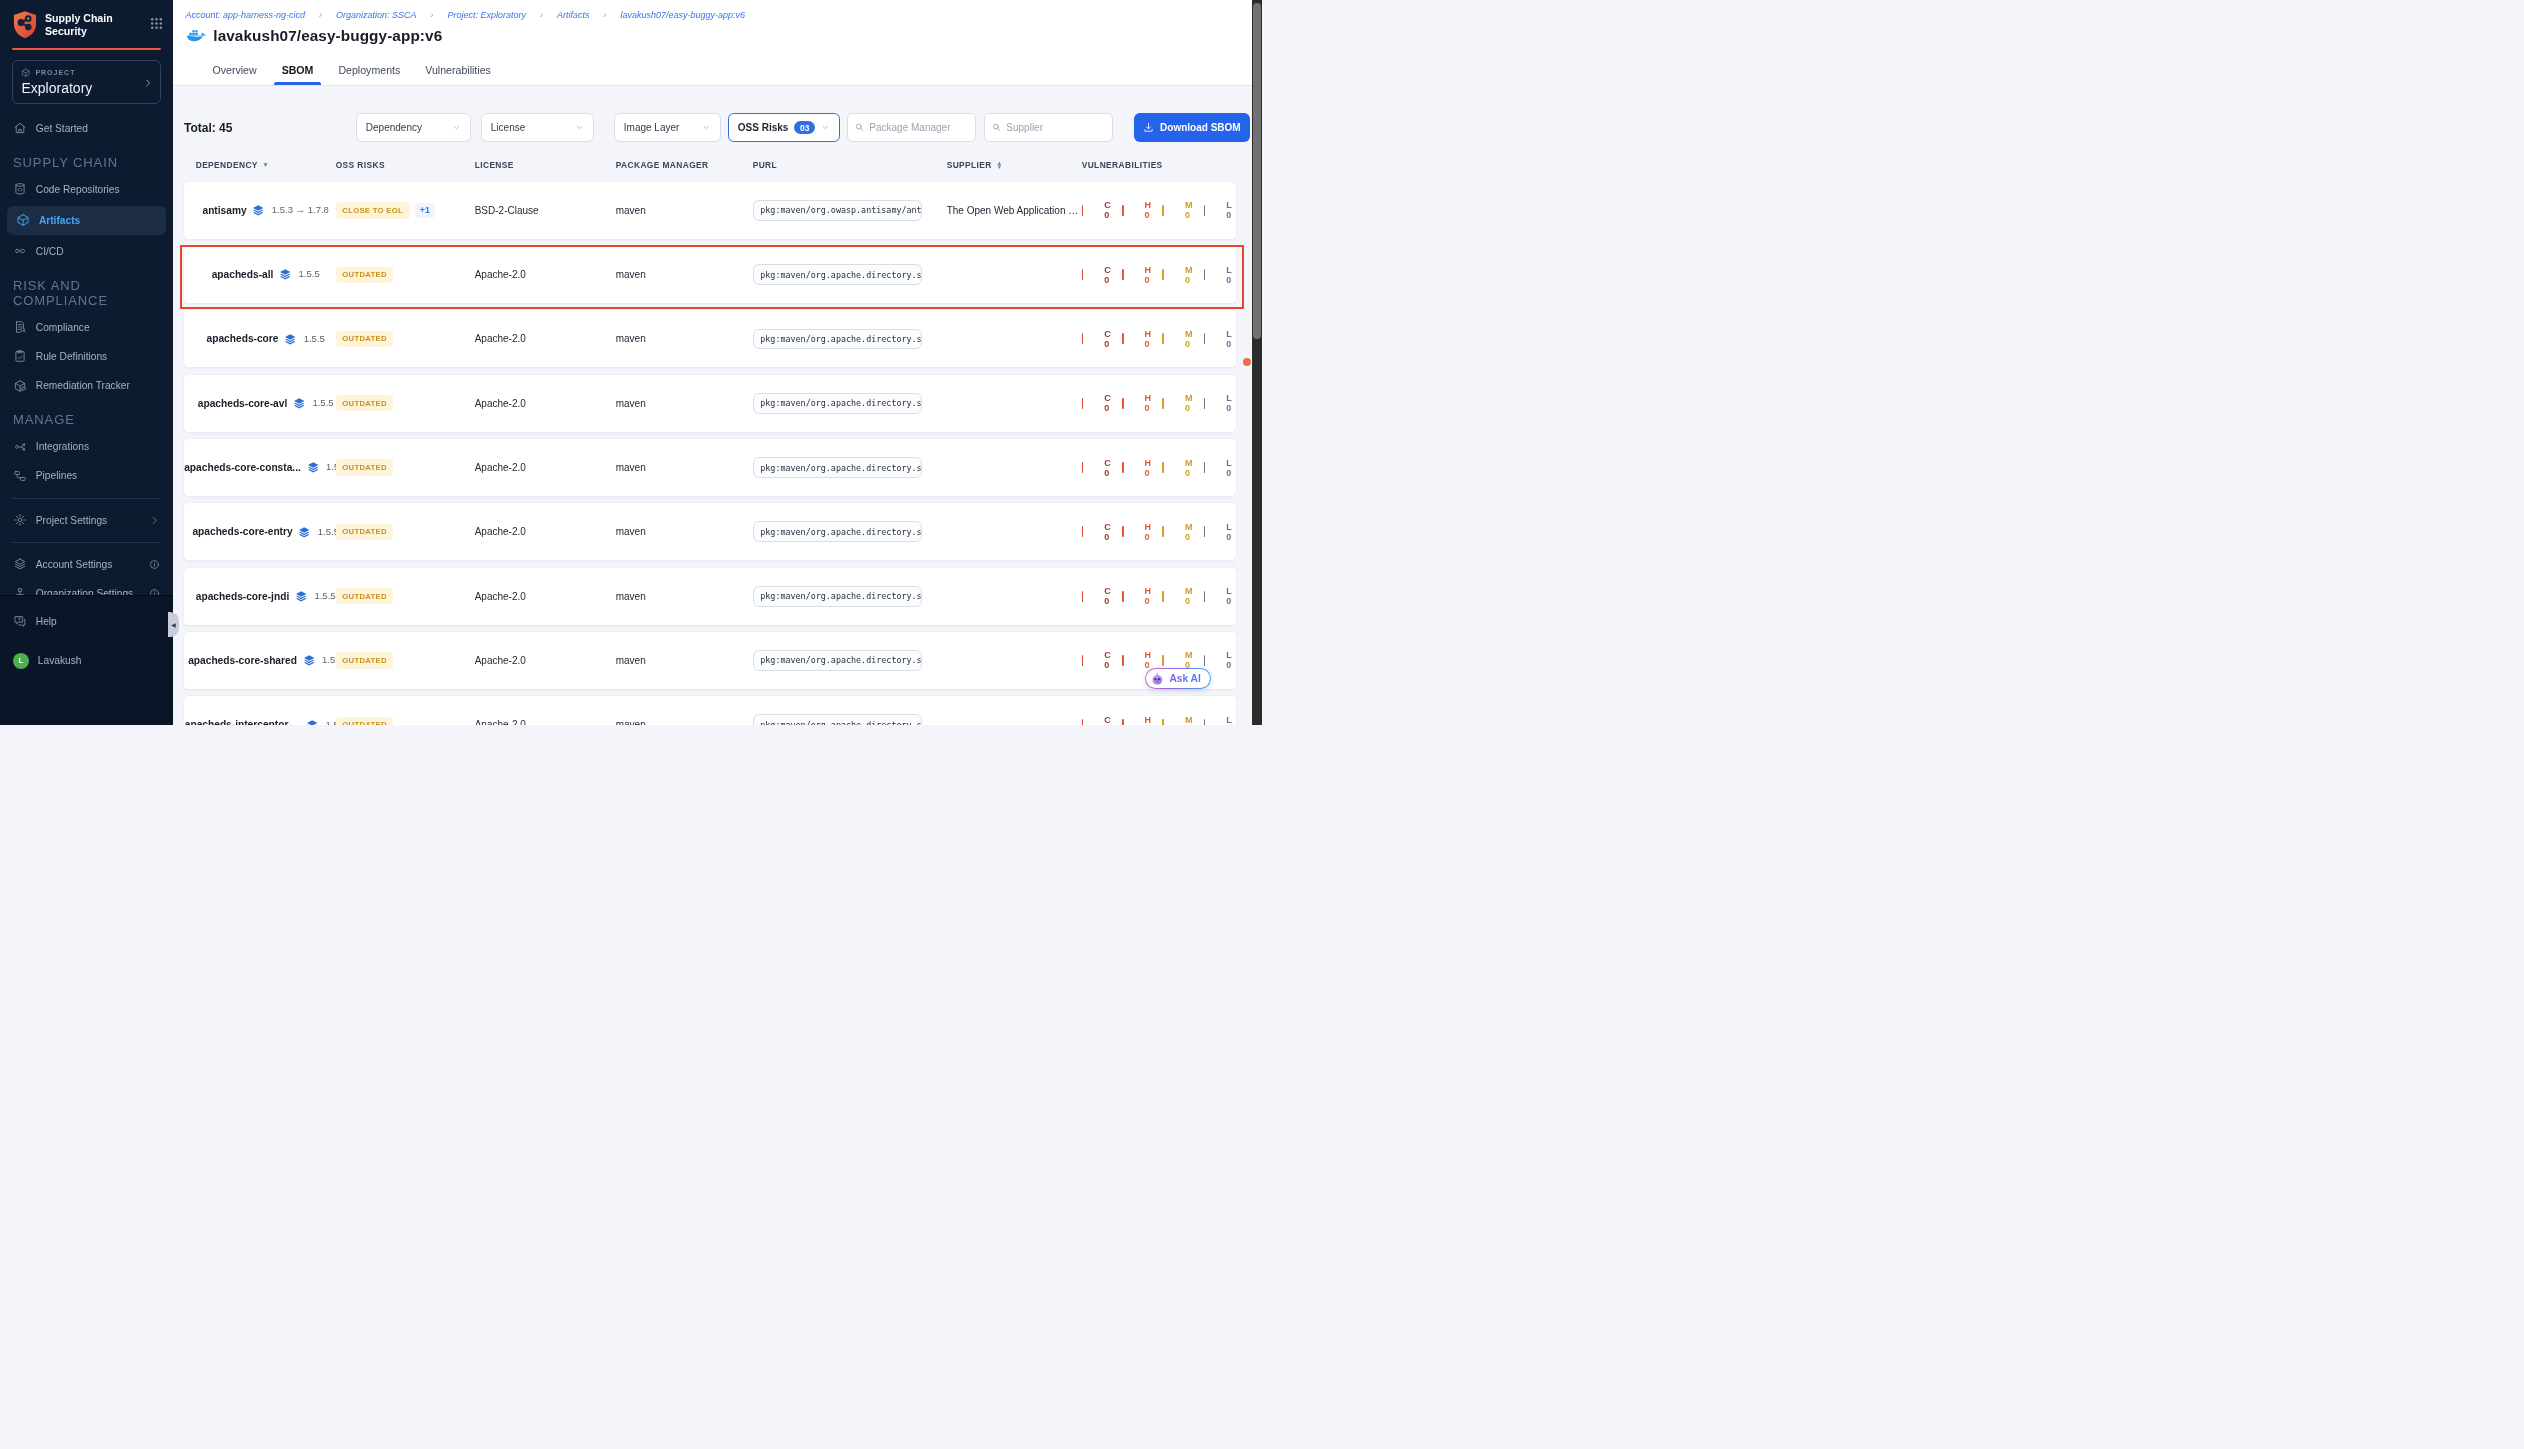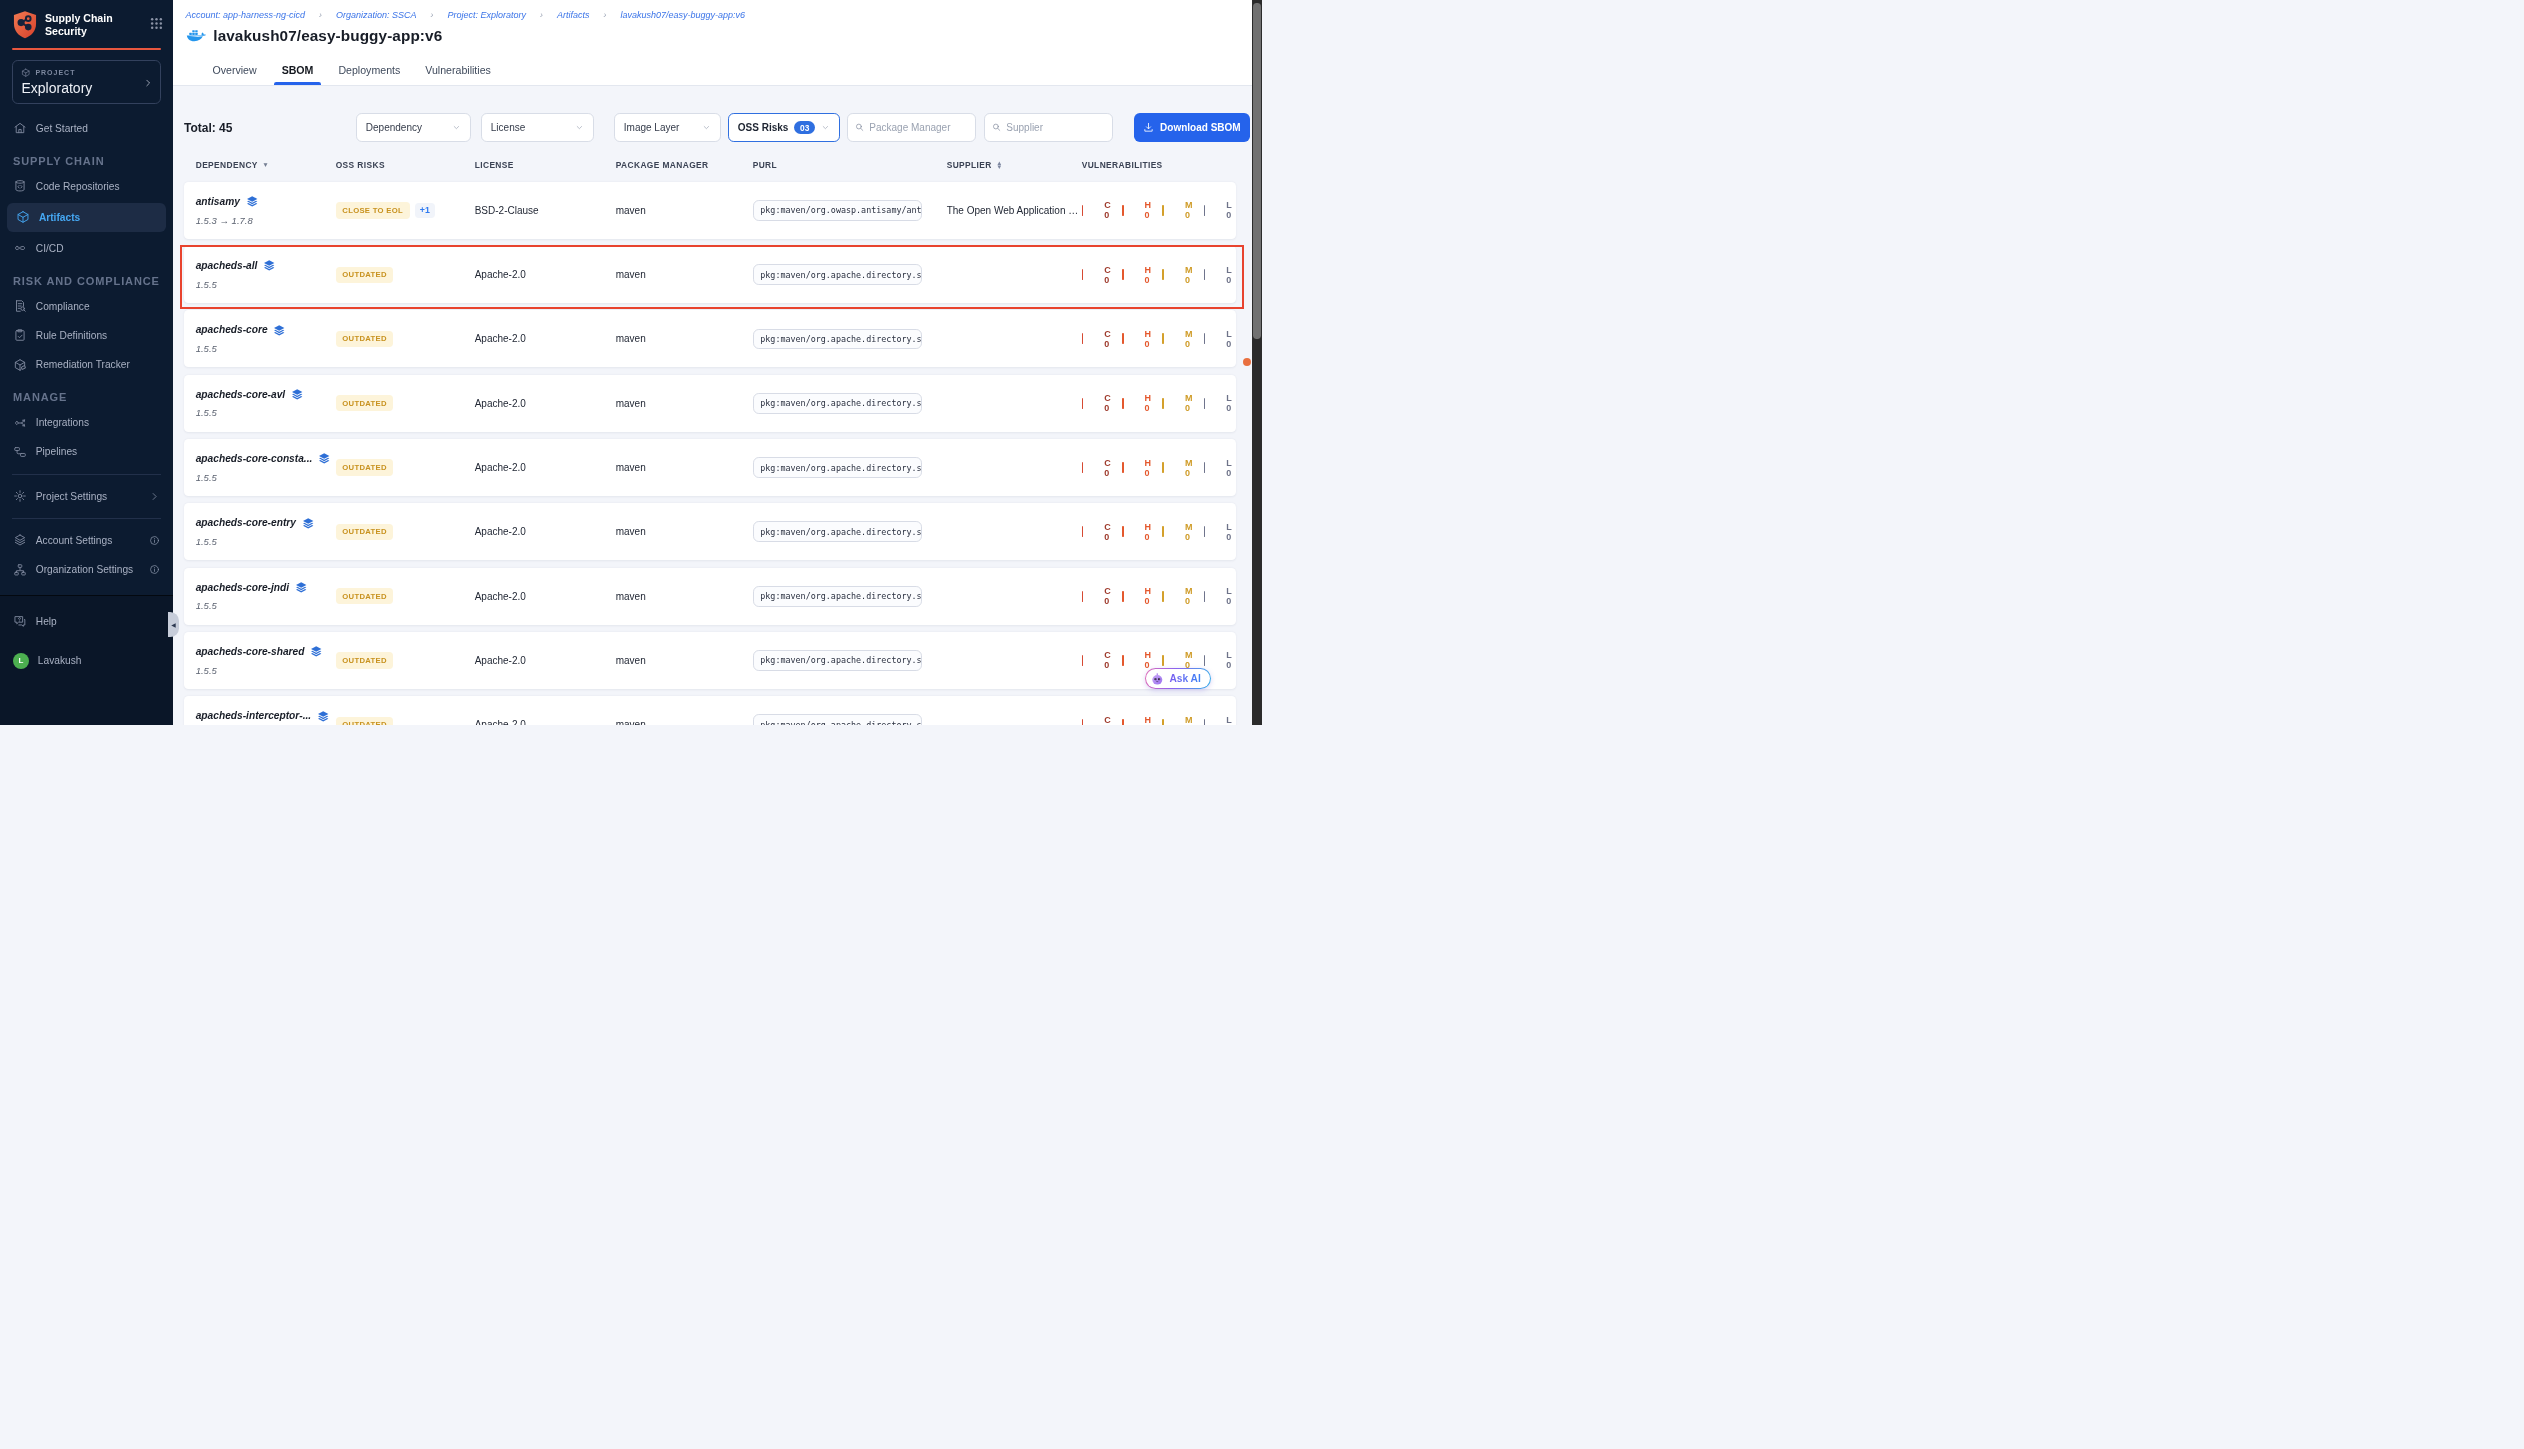--- a/index.html
+++ b/index.html
@@ -14,21 +14,21 @@
   .logo-title { font-size:10.6px; font-weight:800; color:#fff; line-height:1.2; flex:1; }
   .grid-dots { margin-left:auto; cursor:pointer; }
   .accent-line { height:2.2px; background:#e8573f; margin:1.5px 11.7px 0 11.7px; border-radius:1.5px; }
   .project-card { margin:10.2px 11.7px 0 11.7px; border:0.7px solid #33415d; border-radius:5.8px;
     padding:6.6px 8.8px 7.3px 8.8px; position:relative; cursor:pointer; }
   .project-label { display:flex; align-items:center; gap:4.4px; color:#7e89a0;
     font-size:7px; font-weight:700; letter-spacing:1px; }
   .project-name { color:#eef1f7; font-size:14px; margin-top:2.2px; }
   .project-chevron { position:absolute; right:7.3px; top:50%; transform:translateY(-50%); color:#d6dce8; }
   .nav { margin-top:10.2px; }
-  .nav-heading { font-size:11px; font-weight:700; letter-spacing:0.9px; color:#66738c;
+  .nav-heading { font-size:13px; font-weight:400; letter-spacing:0.9px; color:#66738c;
     padding:11.7px 13px 4.4px 13px; }
   .nav-item { display:flex; align-items:center; gap:8.8px; padding:7.3px 13px;
     font-size:10.2px; color:#a9b1c3; cursor:pointer; margin:0.7px 0; }
   .nav-item .icon { width:14px; height:14px; color:#7d879c; flex:none; display:flex; }
   .nav-item.active { background:#1d2c45; border-radius:5.8px; margin:2.2px 7.3px; padding:7.3px 5.8px 7.3px 8.8px;
     color:#45a7f2; font-weight:700; }
   .nav-item.active .icon { color:#45a7f2; }
   .side-divider { border-top:0.7px solid #22304a; margin:7.3px 11.7px; }
   .nav-item .trail { margin-left:auto; color:#8b95aa; display:flex; }
   .side-bottom { position:absolute; left:0; right:0; top:595px; bottom:0;
@@ -83,21 +83,21 @@
   .grid { display:grid; grid-template-columns:140px 139px 141px 137px 194px 135px 1fr; }
   .thead { margin:17.5px 25.6px 0 16px; padding-left:11.7px; }
   .th { font-size:8.4px; font-weight:700; letter-spacing:0.4px; color:#3a4254;
     display:flex; align-items:center; gap:4.4px; }
   .sort-desc { color:#737d92; font-size:6.6px; }
   .sort-both { display:flex; flex-direction:column; line-height:.55; color:#7d87a0; font-size:6.2px; }
   .rows { margin:12.4px 25.6px 0 16px; display:flex; flex-direction:column; gap:7.3px; }
   .row-card { background:#fff; border-radius:4.4px; height:57px; padding-left:11.7px;
     box-shadow:0 0.7px 2.2px rgba(25,39,70,.07); cursor:pointer; align-items:center; }
   .cell { display:flex; align-items:center; min-width:0; }
-  .dep-cell { flex-direction:column; align-items:flex-start; justify-content:center; gap:7px;font-style:italic; }
+  .dep-cell { flex-direction:row; align-items:flex-start; justify-content:center; gap:7px; }
   .dep-name-row { display:flex; align-items:center; gap:5.8px; }
   .dep-name { font-size:10.2px; font-weight:700; color:#181d27; white-space:nowrap; }
   .dep-version { font-size:9.5px; color:#5b6270; }
   .layers { width:12.4px; height:12.4px; display:flex; }
   .layers svg { width:100%; height:100%; fill:#2e6fd6; }
   .badge { background:#fdf4da; color:#c8921f; font-size:7.7px; font-weight:800; letter-spacing:0.3px;
     padding:3.7px 6.6px; border-radius:3.7px; white-space:nowrap; }
   .chip-extra { background:#f1f4fa; color:#2f7af0; font-size:8.8px; font-weight:700;
     padding:2.9px 5.1px; border-radius:3.7px; margin-left:5.1px; cursor:pointer; }
   .plain-text { font-size:10px; color:#232936; }

